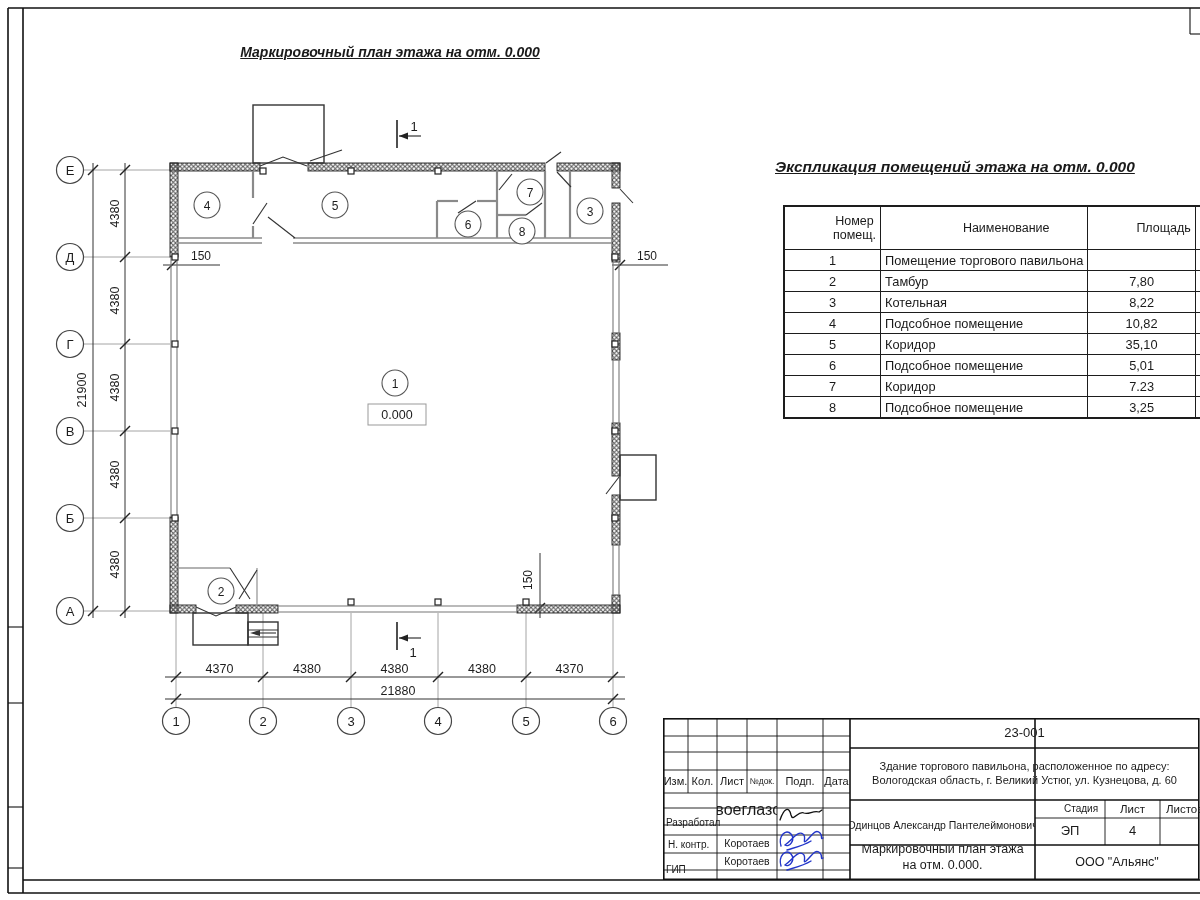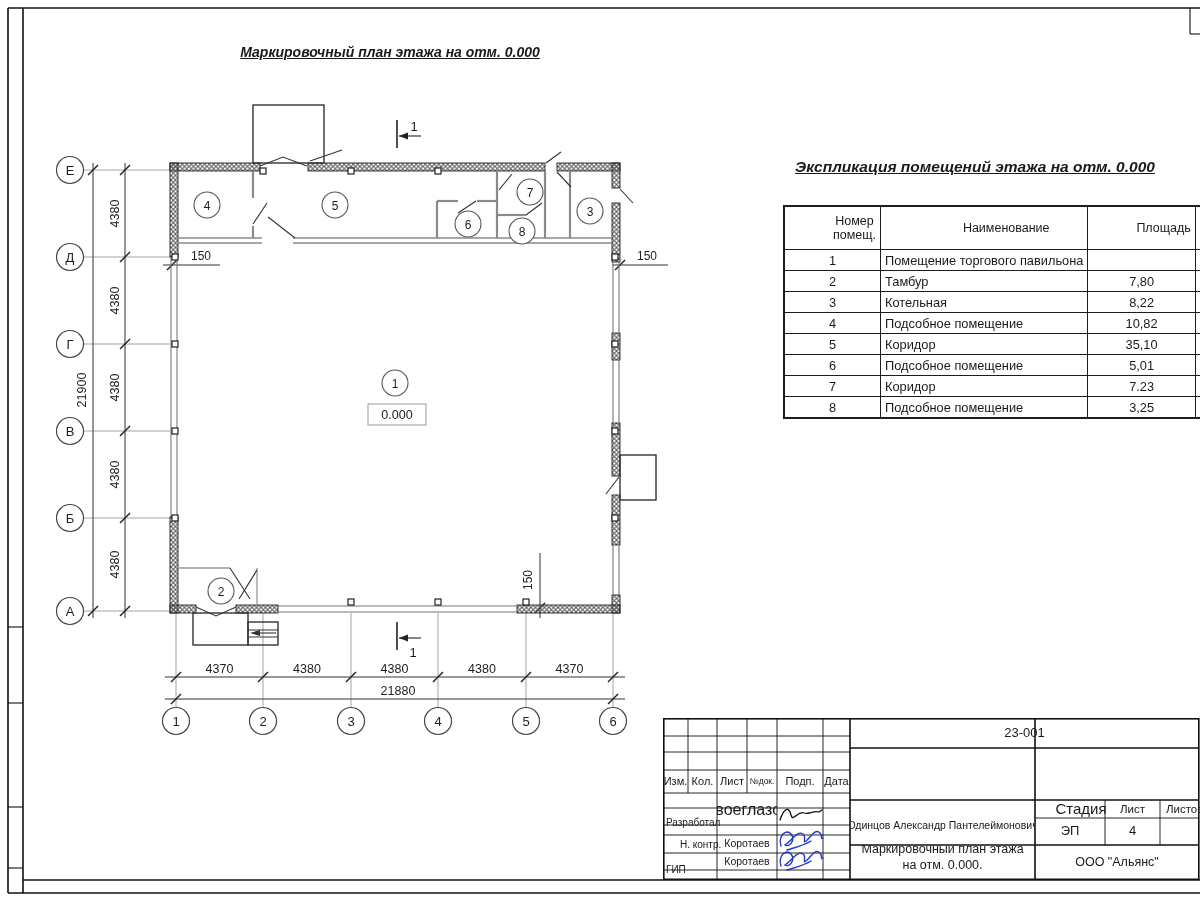--- a/index.html
+++ b/index.html
@@ -2,21 +2,21 @@
 <html><head>
 <meta charset="utf-8">
 <style>
   html,body{margin:0;padding:0;background:#888;}
   .sheet{position:relative;width:1200px;height:900px;background:#ffffff;overflow:hidden;
          font-family:"Liberation Sans",sans-serif;color:#1a1a1a;}
   .abs{position:absolute;}
   svg text{font-family:"Liberation Sans",sans-serif;fill:#1d1d1d;}
   .plan-title{left:180px;top:44px;width:420px;text-align:center;
       font-size:14px;font-style:italic;font-weight:bold;text-decoration:underline;}
-  .expl-title{left:775px;top:158px;width:400px;text-align:center;
+  .expl-title{left:775px;top:158px;width:400px;
       font-size:15.5px;font-style:italic;font-weight:bold;text-decoration:underline;}
   
   table.expl{position:absolute;left:783px;top:205px;border-collapse:collapse;table-layout:fixed;}
   table.expl th,table.expl td{border:1px solid #1d1d1d;font-weight:normal;
       font-size:12.8px;padding:0 4px;overflow:hidden;white-space:nowrap;}
   table.expl{border:2px solid #1d1d1d;}
   table.expl th{height:42px;text-align:center;font-size:12.5px;padding-left:48px;}
   table.expl td{height:20px;}
   td.c{text-align:center;}
   td.l{text-align:left;padding-left:8px;}
@@ -400,28 +400,32 @@
 
     <div class="tb-cell" style="left:0;top:52px;width:25px;height:23px">Изм.</div>
     <div class="tb-cell" style="left:25px;top:52px;width:29px;height:23px">Кол.</div>
     <div class="tb-cell" style="left:54px;top:52px;width:30px;height:23px">Лист</div>
     <div class="tb-cell" style="left:84px;top:52px;width:30px;height:23px;font-size:8.5px">№док.</div>
     <div class="tb-cell" style="left:114px;top:52px;width:46px;height:23px">Подп.</div>
     <div class="tb-cell" style="left:160px;top:52px;width:27px;height:23px">Дата</div>
 
     <div class="tb-cell tb-left" style="left:0;top:90px;width:54px;height:30px;font-size:10px">Разработал</div>
     <div class="tb-cell" style="left:54px;top:84px;width:60px;height:15px;font-size:16px">Двоеглазов</div>
-    <div class="tb-cell tb-left" style="left:14px;top:117px;width:54px;height:21px;font-size:10px">Н. контр.</div>
+    <div class="tb-cell tb-left" style="left:2px;top:117px;width:54px;height:21px;font-size:10px">Н. контр.</div>
     <div class="tb-cell" style="left:54px;top:117px;width:60px;height:18px;font-size:10.5px">Коротаев</div>
     <div class="tb-cell tb-left" style="left:0;top:135px;width:54px;height:34px;font-size:10px">ГИП</div>
     <div class="tb-cell" style="left:54px;top:135px;width:60px;height:17px;font-size:10.5px">Коротаев</div>
 
     <div class="tb-cell" style="left:187px;top:0;width:349px;height:30px;font-size:13px">23-001</div>
+    <div class="tb-cell" style="left:187px;top:30px;width:349px;height:52px;flex-direction:column;font-size:11px">
+      <span>Здание торгового павильона, расположенное по адресу:</span>
+      <span>Вологодская область, г. Великий Устюг, ул. Кузнецова, д. 60</span>
+    </div>
     <div class="tb-cell" style="left:187px;top:82px;width:185px;height:52px;font-size:10.5px">Одинцов Александр Пантелеймонович</div>
-    <div class="tb-cell" style="left:372px;top:82px;width:92px;height:18px;font-size:15px">Стадия</div>
+    <div class="tb-cell" style="left:372px;top:82px;width:92px;height:18px;font-size:10px">Стадия</div>
     <div class="tb-cell" style="left:442px;top:82px;width:55px;height:18px;font-size:11.5px">Лист</div>
     <div class="tb-cell tb-left" style="left:497px;top:82px;width:40px;height:18px;font-size:11.5px;padding-left:6px">Листов</div>
     <div class="tb-cell" style="left:372px;top:100px;width:70px;height:27px;font-size:13px">ЭП</div>
     <div class="tb-cell" style="left:442px;top:100px;width:55px;height:27px;font-size:13px">4</div>
     <div class="tb-cell" style="left:187px;top:127px;width:185px;height:25px;flex-direction:column;font-size:12.5px">
       <span>Маркировочный план этажа</span>
       <span>на отм. 0.000.</span>
     </div>
     <div class="tb-cell" style="left:372px;top:127px;width:164px;height:35px;font-size:12.5px">ООО "Альянс"</div>
   </div>

